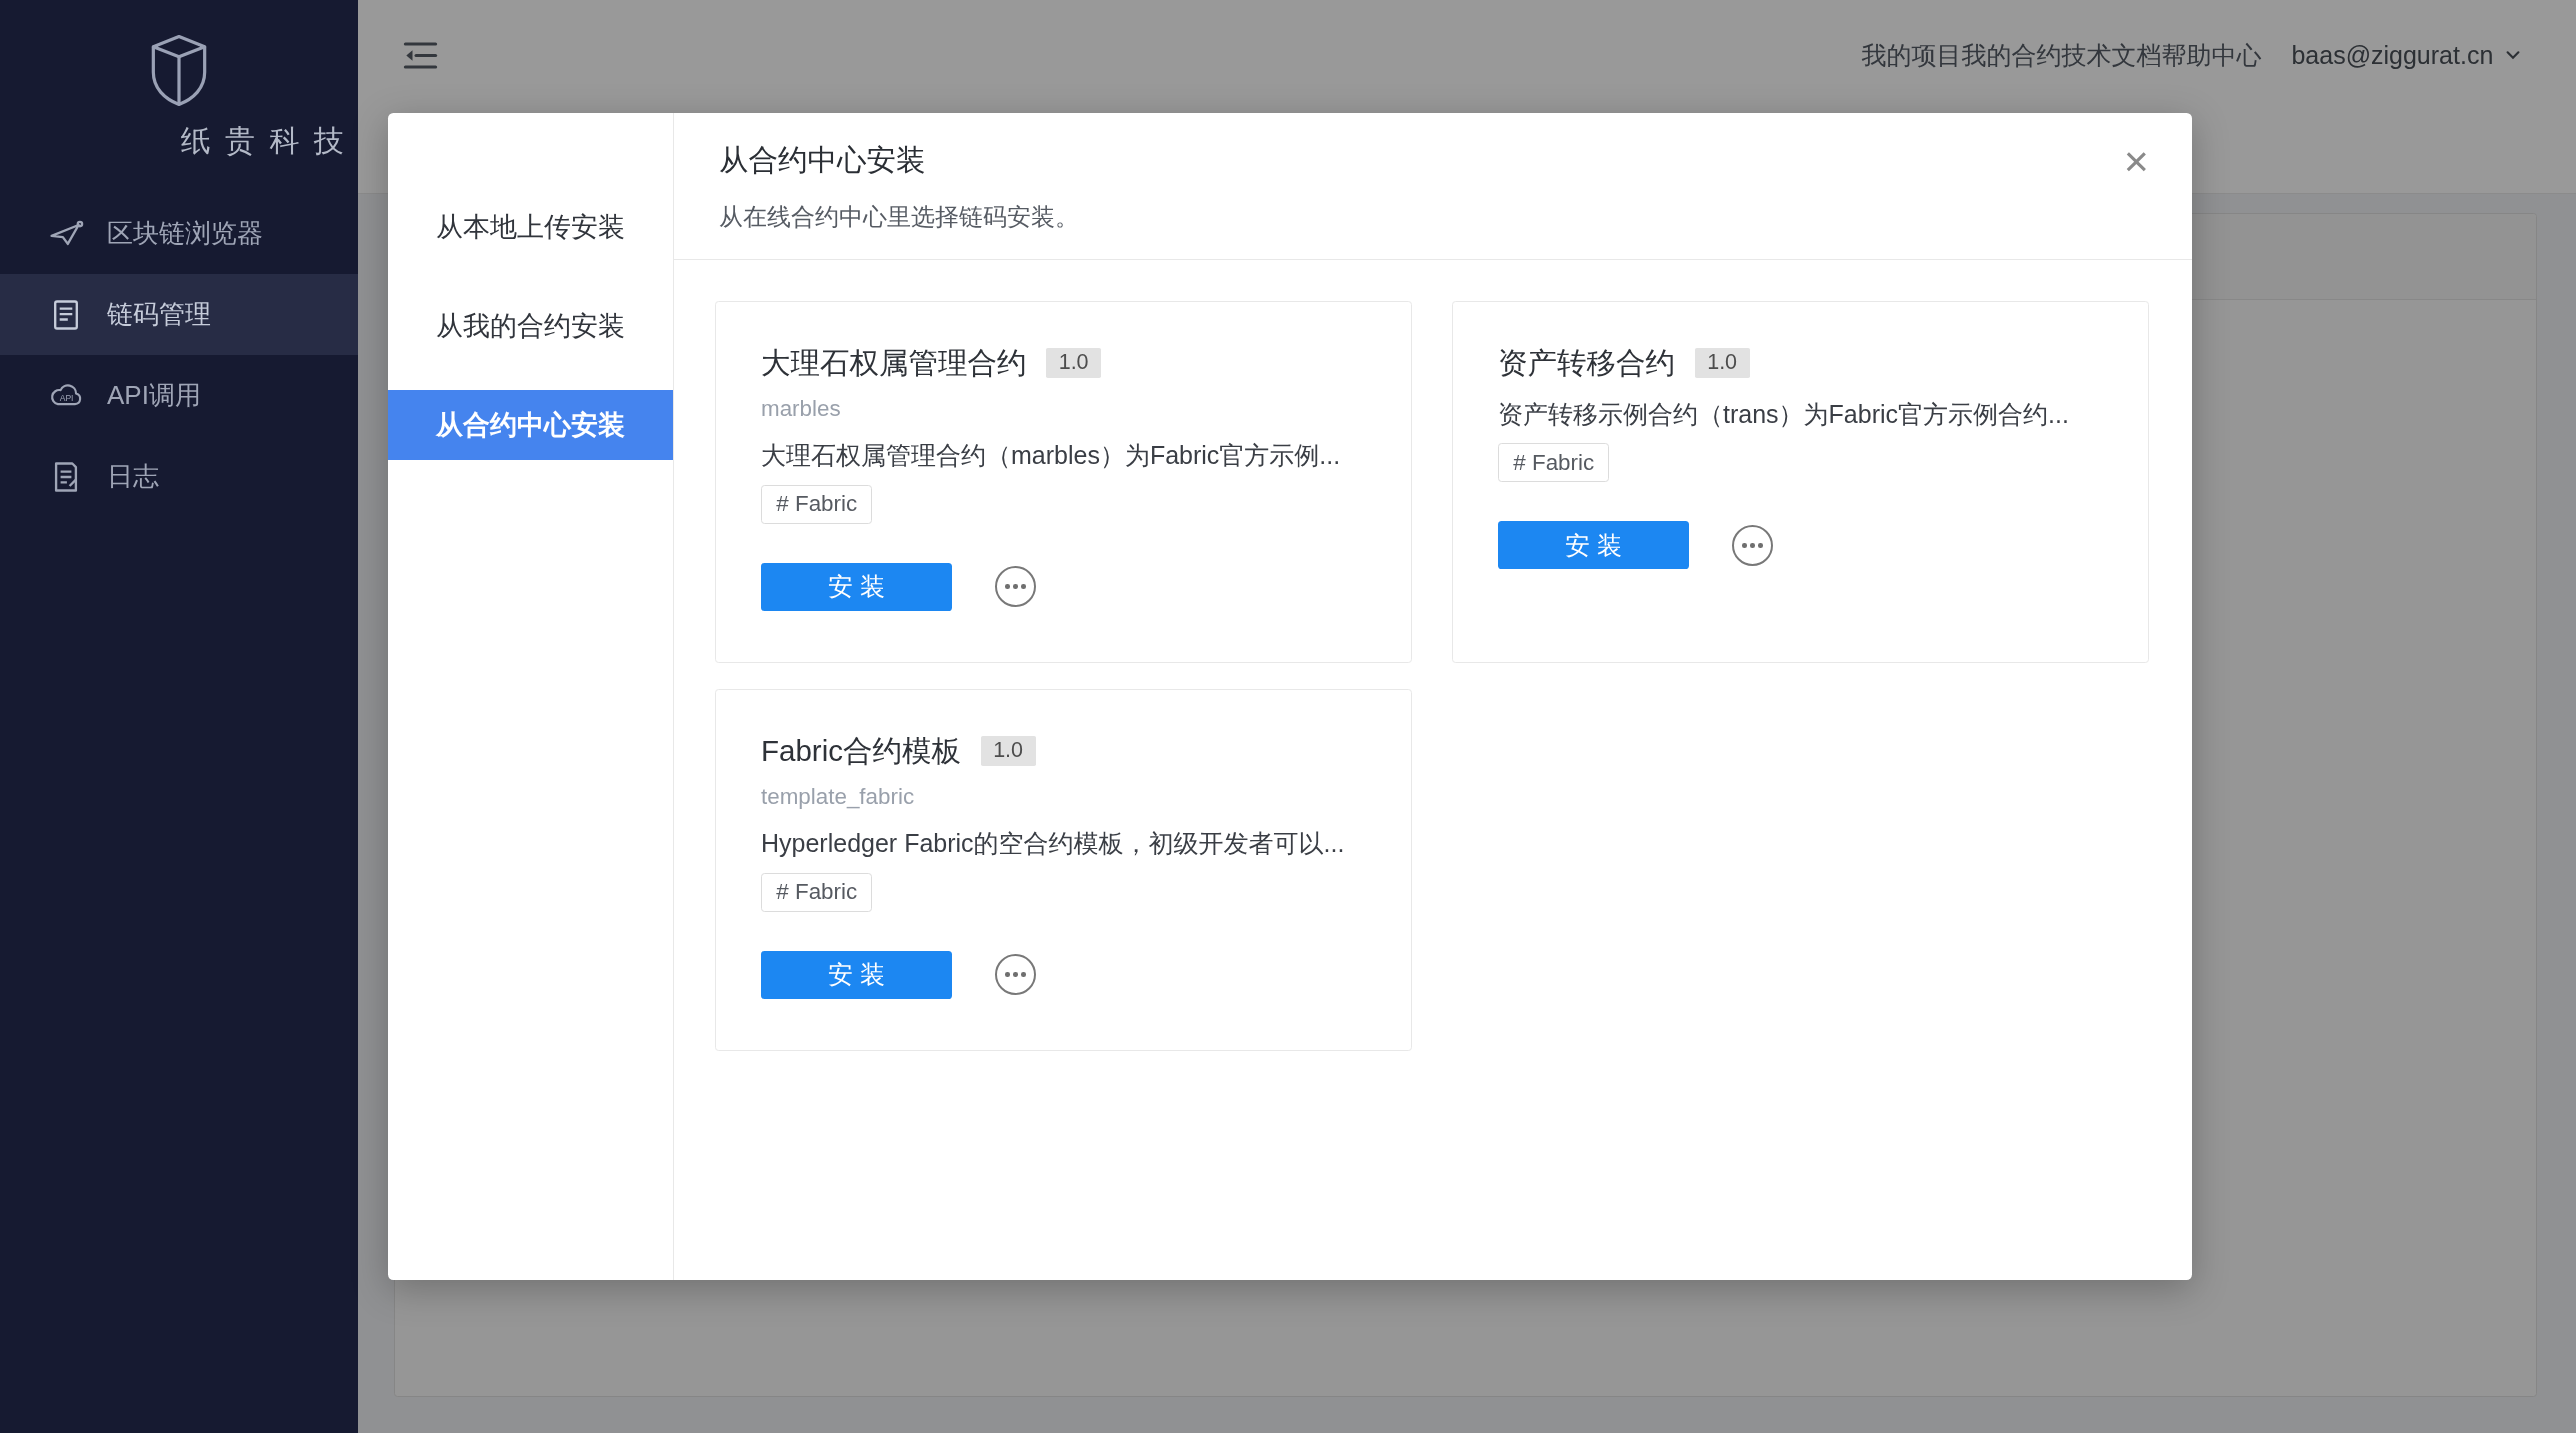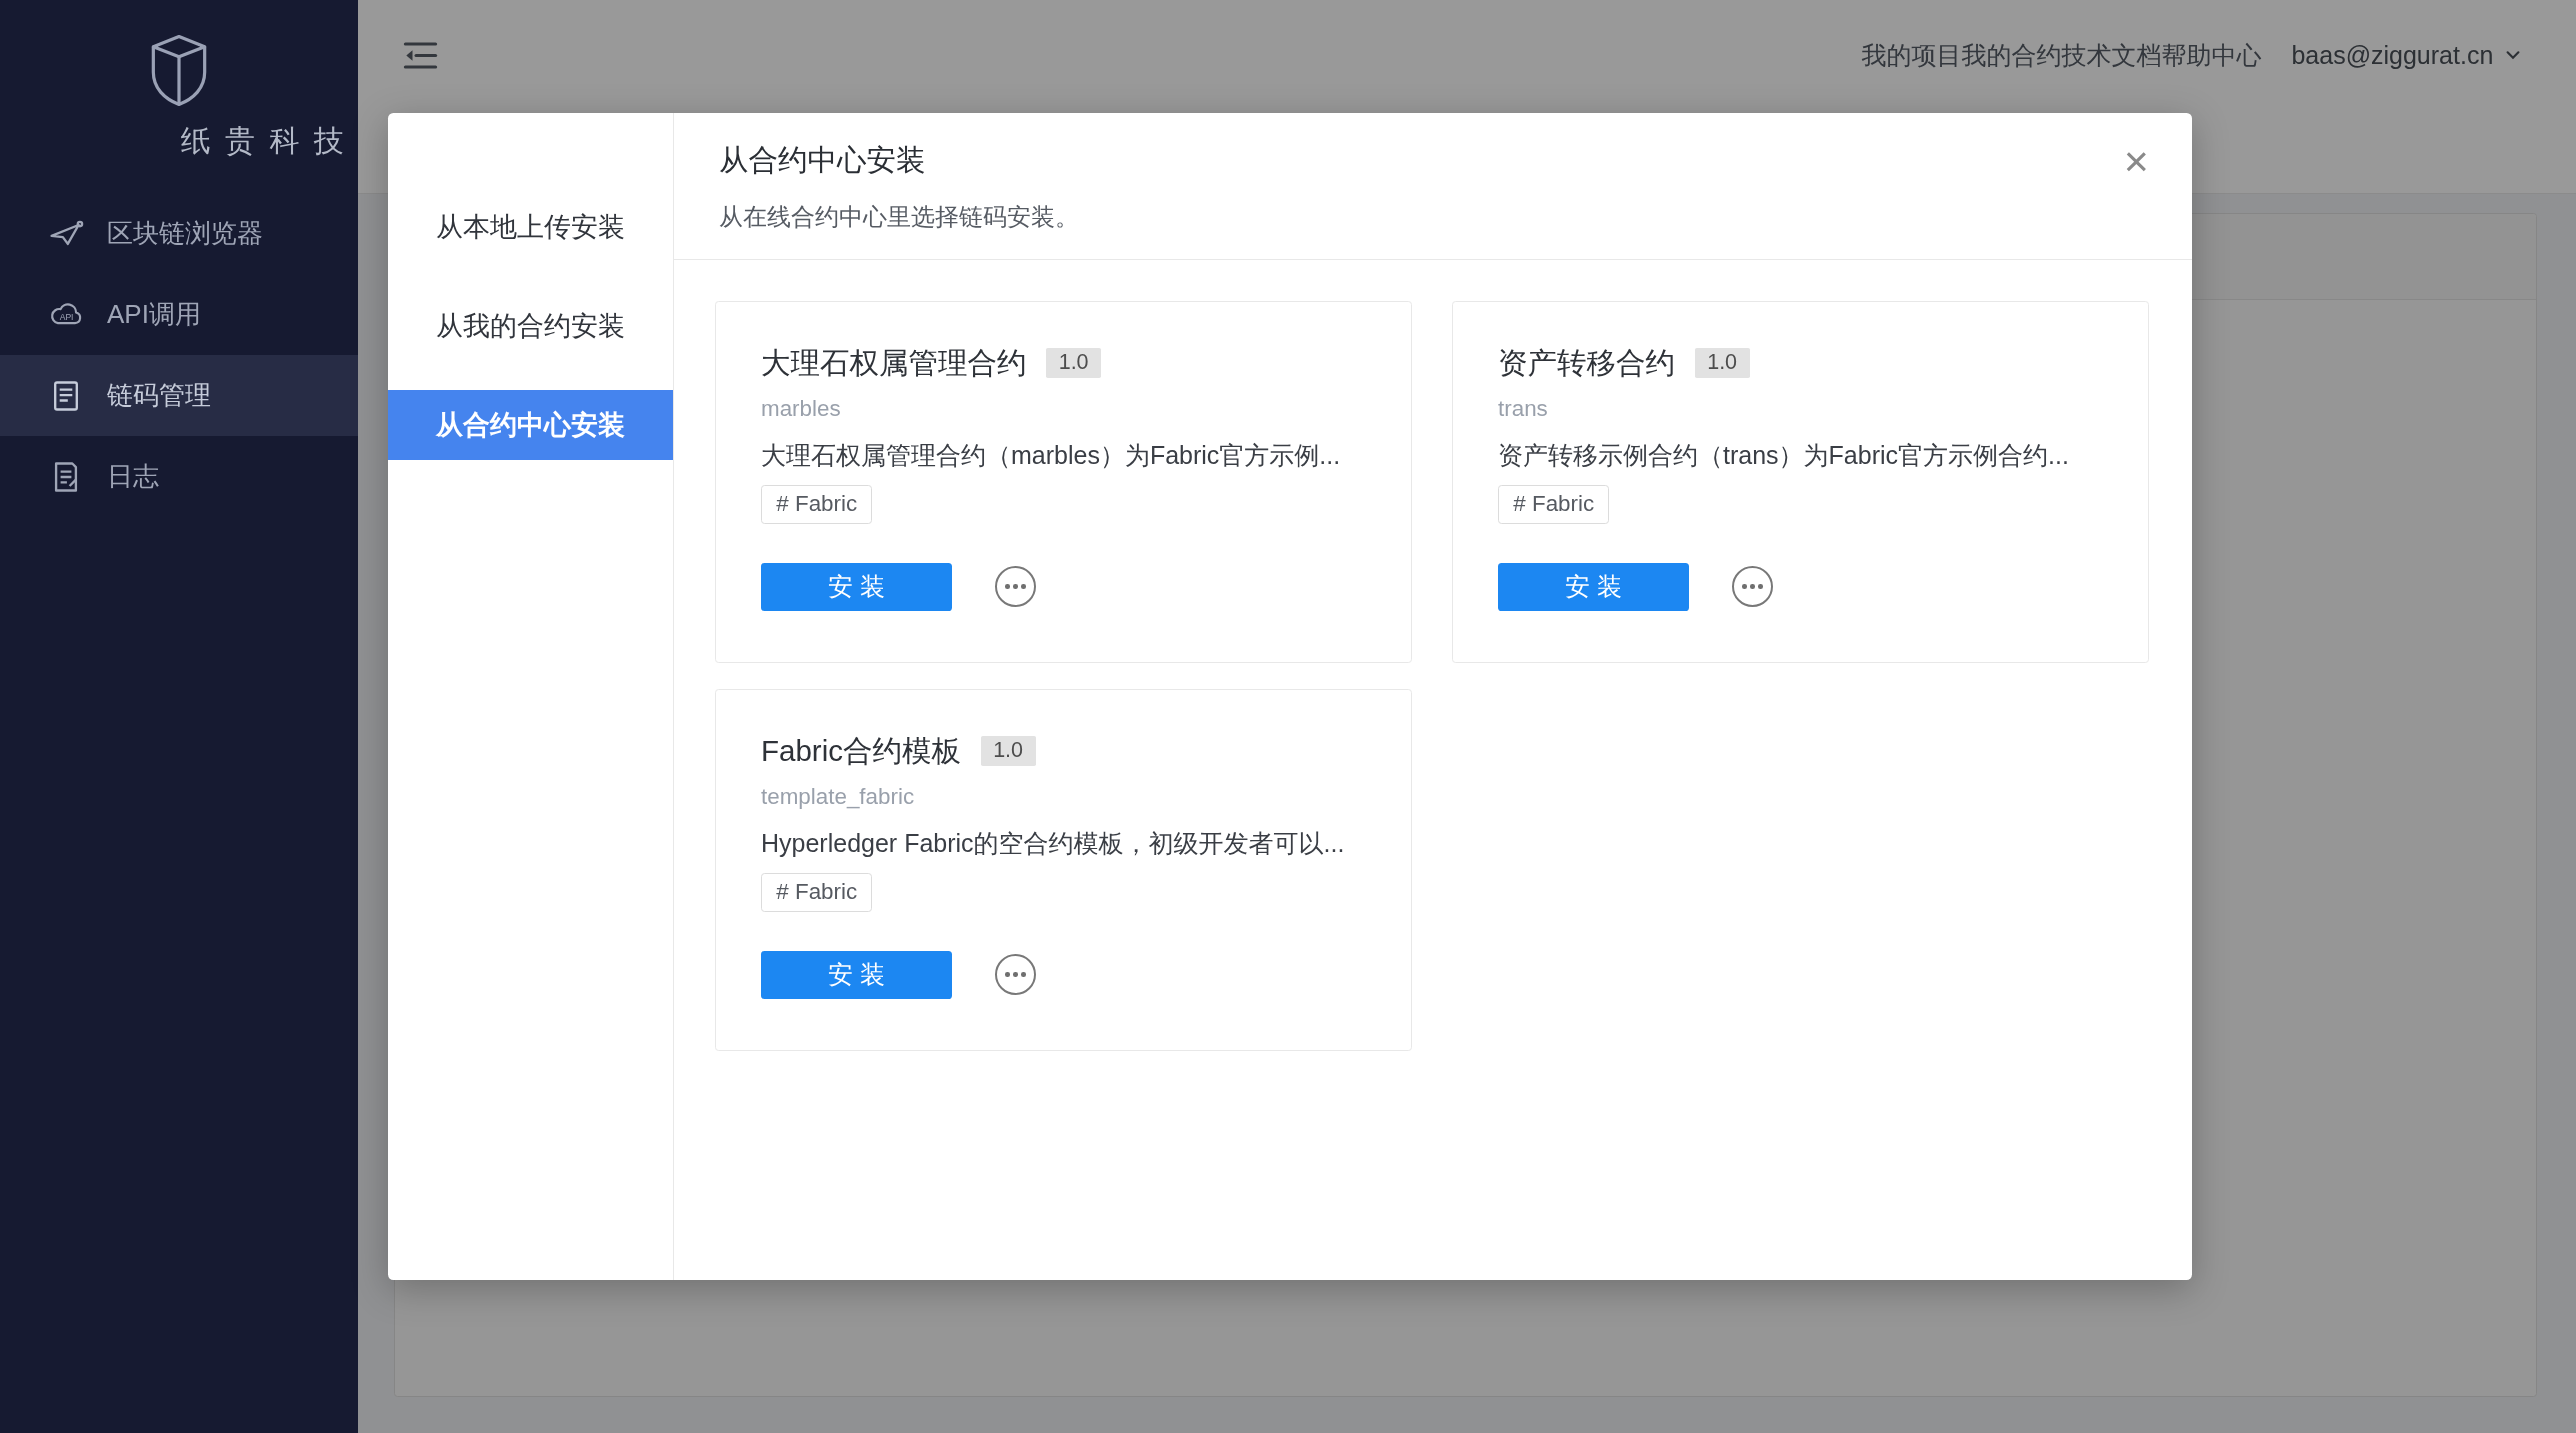--- a/index.html
+++ b/index.html
@@ -72,33 +72,33 @@
       <div class="brand-name">纸贵科技</div>
     </div>
     <nav class="menu">
       <div class="menu-item">
         <svg viewBox="0 0 40 40" fill="none" stroke="currentColor" stroke-width="2.6" stroke-linejoin="round">
           <path d="M4 22 L34 10 L22 31 L16.5 23.5 Z"></path>
           <circle cx="35.5" cy="9" r="2.4"></circle>
         </svg>
         <span>区块链浏览器</span>
       </div>
+      <div class="menu-item selected">
+        <svg viewBox="0 0 40 40" fill="none" stroke="currentColor" stroke-width="2.6" stroke-linejoin="round">
+          <rect x="8" y="5" width="24" height="30" rx="2"></rect>
+          <path d="M13 13 H27 M13 19 H27 M13 25 H22"></path>
+        </svg>
+        <span>链码管理</span>
+      </div>
       <div class="menu-item">
         <svg viewBox="0 0 40 40" fill="none" stroke="currentColor" stroke-width="2.4" stroke-linejoin="round" style="font-size:29px">
           <path d="M11 29 H30 a6 6 0 0 0 1.2 -11.8 A9 9 0 0 0 14 13.5 A7 7 0 0 0 11 29 Z"></path>
           <text x="13" y="26" font-size="9.5" stroke="none" fill="currentColor" font-family="inherit">API</text>
         </svg>
         <span>API调用</span>
-      </div>
-      <div class="menu-item selected">
-        <svg viewBox="0 0 40 40" fill="none" stroke="currentColor" stroke-width="2.6" stroke-linejoin="round">
-          <rect x="8" y="5" width="24" height="30" rx="2"></rect>
-          <path d="M13 13 H27 M13 19 H27 M13 25 H22"></path>
-        </svg>
-        <span>链码管理</span>
       </div>
       <div class="menu-item">
         <svg viewBox="0 0 40 40" fill="none" stroke="currentColor" stroke-width="2.6" stroke-linejoin="round">
           <path d="M9 5 H27 L31 9 V35 H9 Z"></path>
           <path d="M14 14 H26 M14 20 H26 M14 26 H21"></path>
           <path d="M24 30 L31 23"></path>
         </svg>
         <span>日志</span>
       </div>
     </nav>
@@ -167,21 +167,20 @@
                 <span class="dot"></span>
             </button>
           </div>
         </div>
 
         <div class="card">
           <div class="card-title-row">
             <span class="card-title">资产转移合约</span>
             <span class="badge">1.0</span>
           </div>
-          <div class="card-name">trans</div>
           <div class="card-desc">资产转移示例合约（trans）为Fabric官方示例合约...</div>
           <div class="card-tag"># Fabric</div>
           <div class="card-actions">
             <button class="install-btn">安 装</button>
             <button class="more-btn" aria-label="more">
               <span class="dot"></span>
                 <span class="dot"></span>
                 <span class="dot"></span>
             </button>
           </div>

